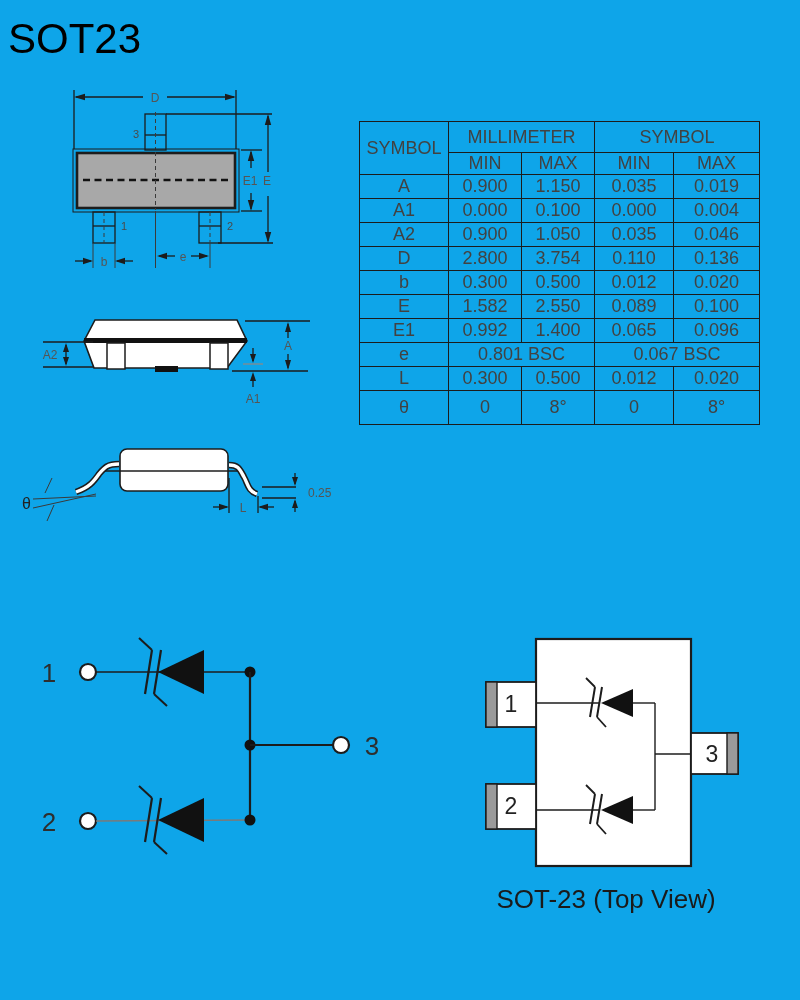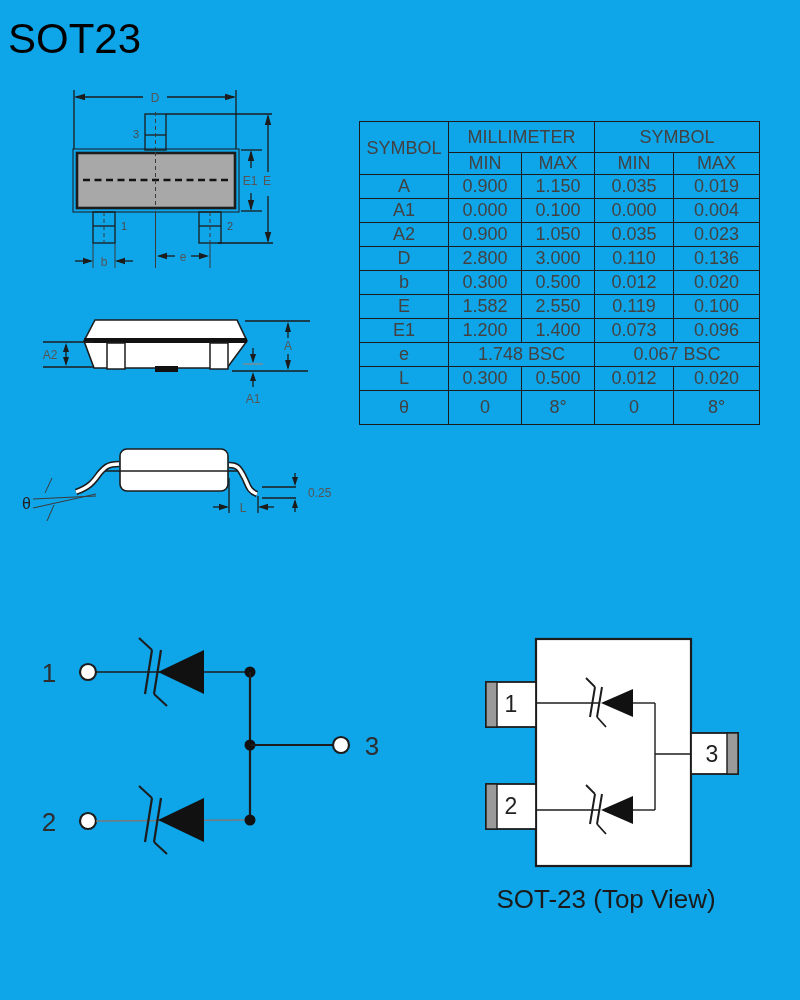--- a/index.html
+++ b/index.html
@@ -126,53 +126,53 @@
       <td>0.000</td>
       <td>0.100</td>
       <td>0.000</td>
       <td>0.004</td>
     </tr>
     <tr class="datarow">
       <td>A2</td>
       <td>0.900</td>
       <td>1.050</td>
       <td>0.035</td>
-      <td>0.023</td>
+      <td>0.046</td>
     </tr>
     <tr class="datarow">
       <td>D</td>
       <td>2.800</td>
-      <td>3.000</td>
+      <td>3.754</td>
       <td>0.110</td>
       <td>0.136</td>
     </tr>
     <tr class="datarow">
       <td>b</td>
       <td>0.300</td>
       <td>0.500</td>
       <td>0.012</td>
       <td>0.020</td>
     </tr>
     <tr class="datarow">
       <td>E</td>
       <td>1.582</td>
       <td>2.550</td>
-      <td>0.119</td>
+      <td>0.089</td>
       <td>0.100</td>
     </tr>
     <tr class="datarow">
       <td>E1</td>
-      <td>1.200</td>
+      <td>0.992</td>
       <td>1.400</td>
-      <td>0.073</td>
+      <td>0.065</td>
       <td>0.096</td>
     </tr>
     <tr class="datarow">
       <td>e</td>
-      <td colspan="2">1.748 BSC</td>
+      <td colspan="2">0.801 BSC</td>
       <td colspan="2">0.067 BSC</td>
     </tr>
     <tr class="datarow">
       <td>L</td>
       <td>0.300</td>
       <td>0.500</td>
       <td>0.012</td>
       <td>0.020</td>
     </tr>
     <tr class="tallrow">

